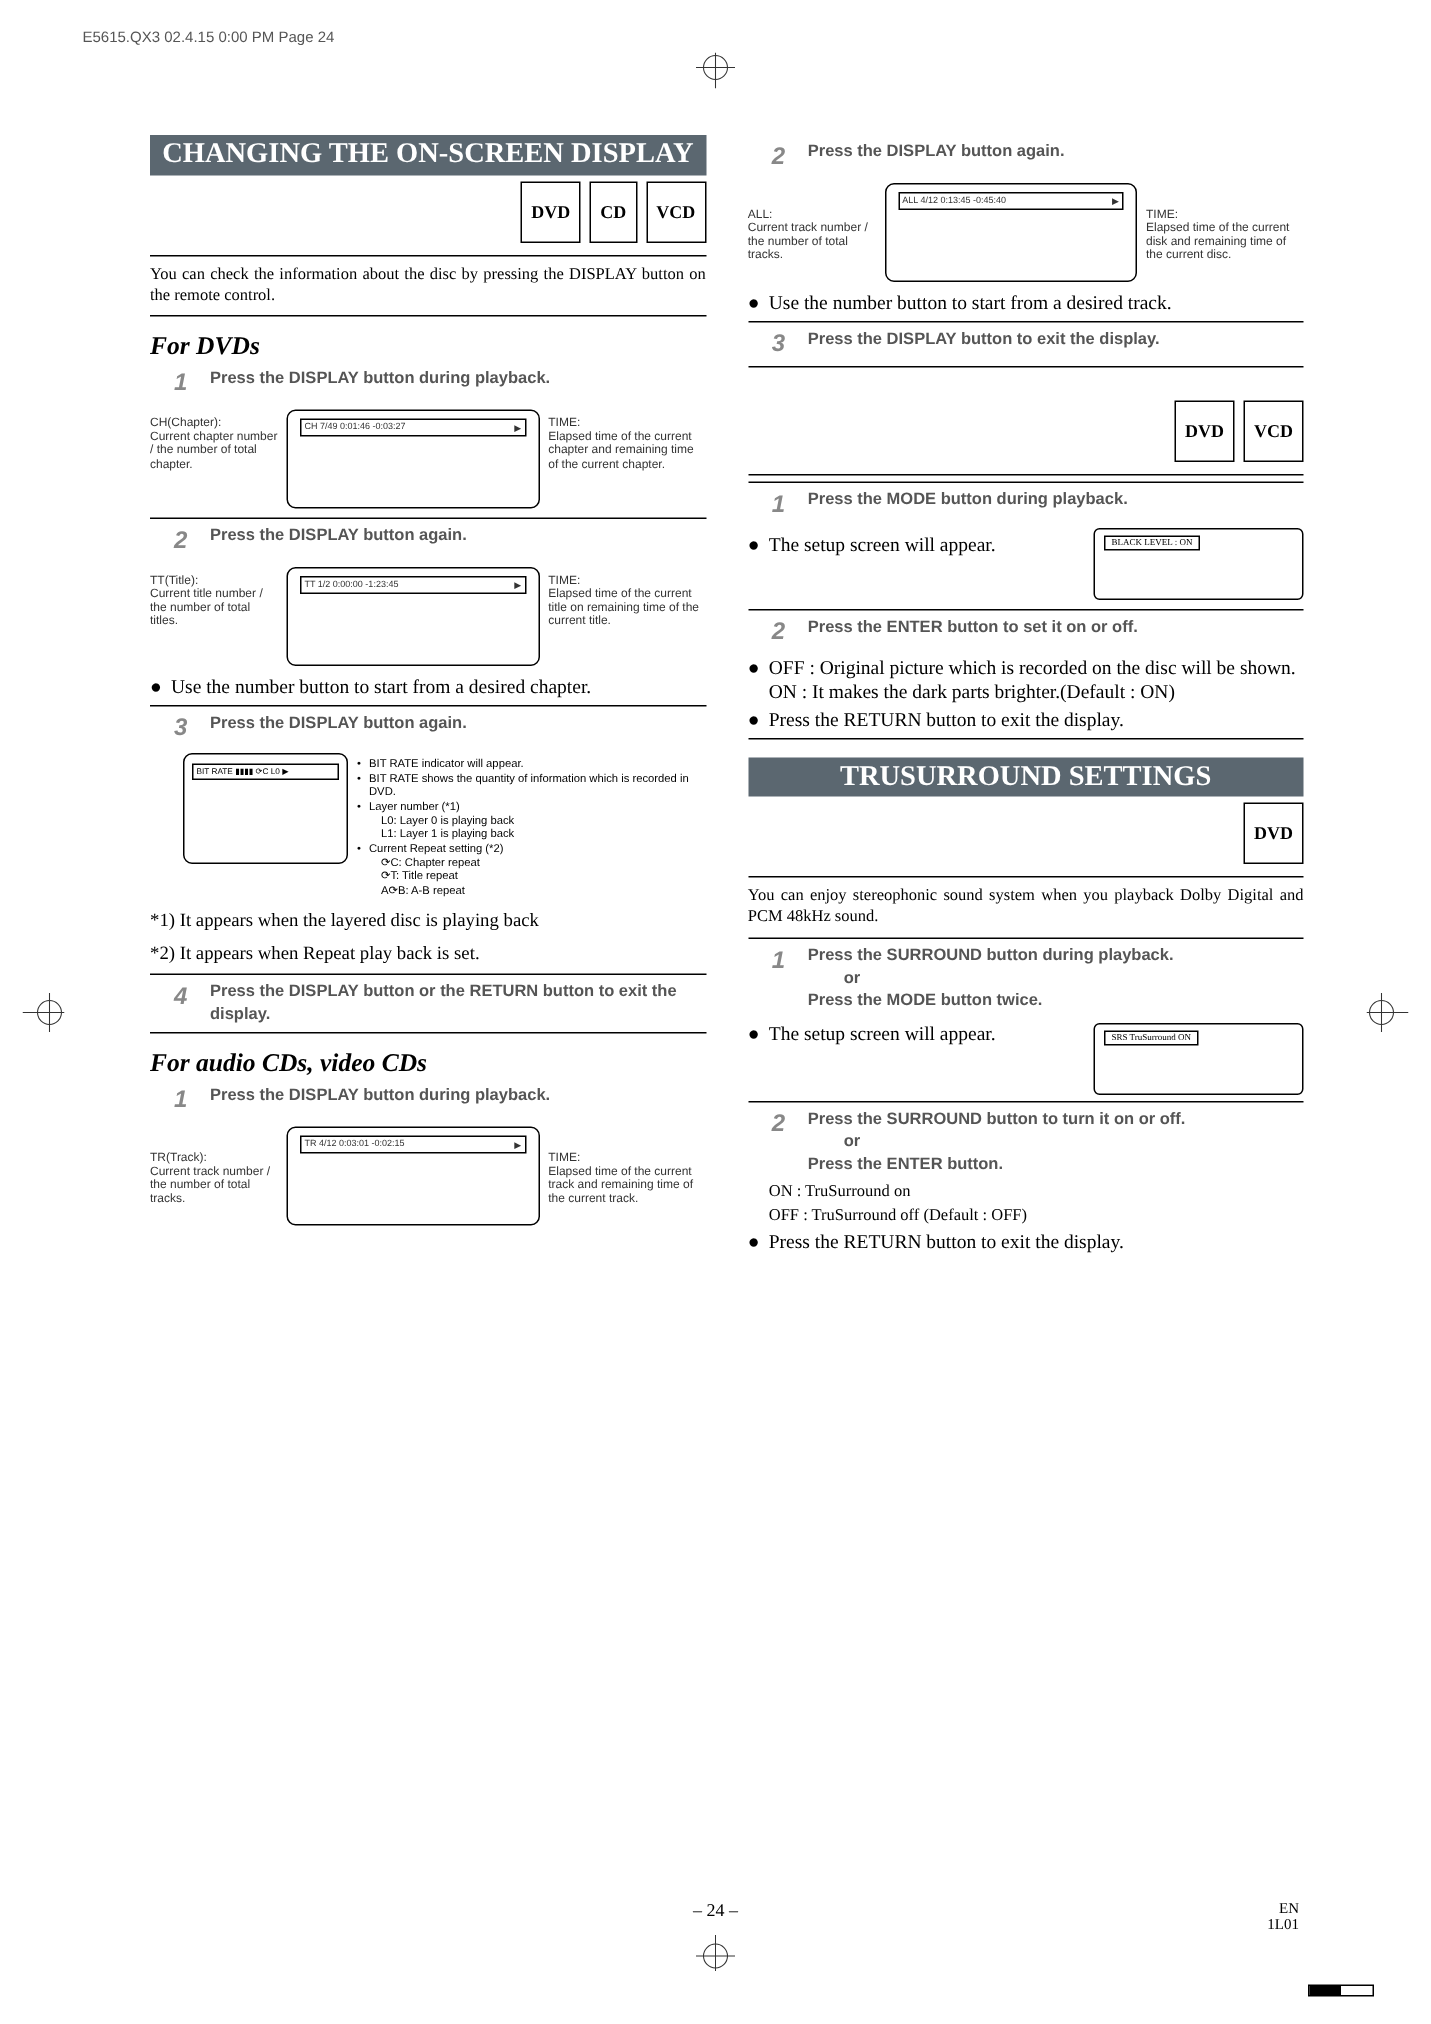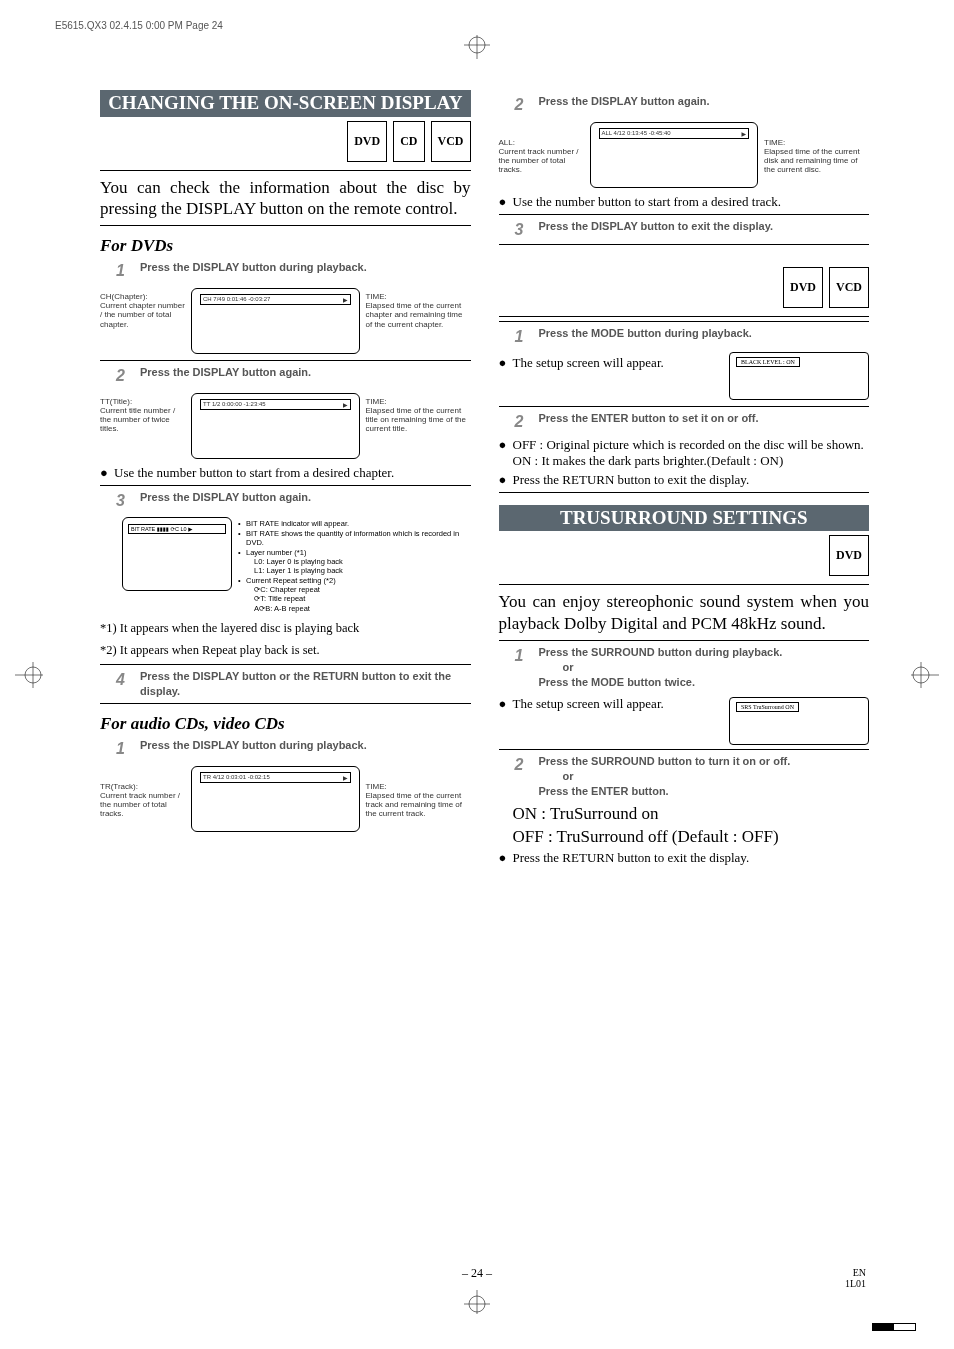--- a/index.html
+++ b/index.html
@@ -69,21 +69,21 @@
   }
   .tag {
     display: inline-block;
     border: 1px solid #000;
     font-weight: bold;
     font-size: 12px;
     padding: 12px 6px;
     margin-left: 3px;
   }
   .body-text {
-    font-size: 17px;
+    font-size: 11px;
     text-align: justify;
     margin: 6px 0;
     line-height: 1.25;
   }
   .subhead {
     font-style: italic;
     font-weight: bold;
     font-size: 17px;
     margin: 10px 0 4px;
   }
@@ -304,21 +304,21 @@
 
       <hr class="hr-thin">
       <div class="step">
         <div class="step-num">2</div>
         <div class="step-text">Press the DISPLAY button again.</div>
       </div>
 
       <div class="diagram">
         <div class="diag-left">
           <div>TT(Title):</div>
-          <div>Current title number / the number of twice titles.</div>
+          <div>Current title number / the number of total titles.</div>
         </div>
         <div class="diag-box">
           <div class="osd-bar">
             <span>TT    1/2    0:00:00 -1:23:45</span>
               <span class="osd-play">▶</span>
           </div>
         </div>
         <div class="diag-right">
           <div>TIME:</div>
           <div>Elapsed time of the current title on remaining time of the current title.</div>

